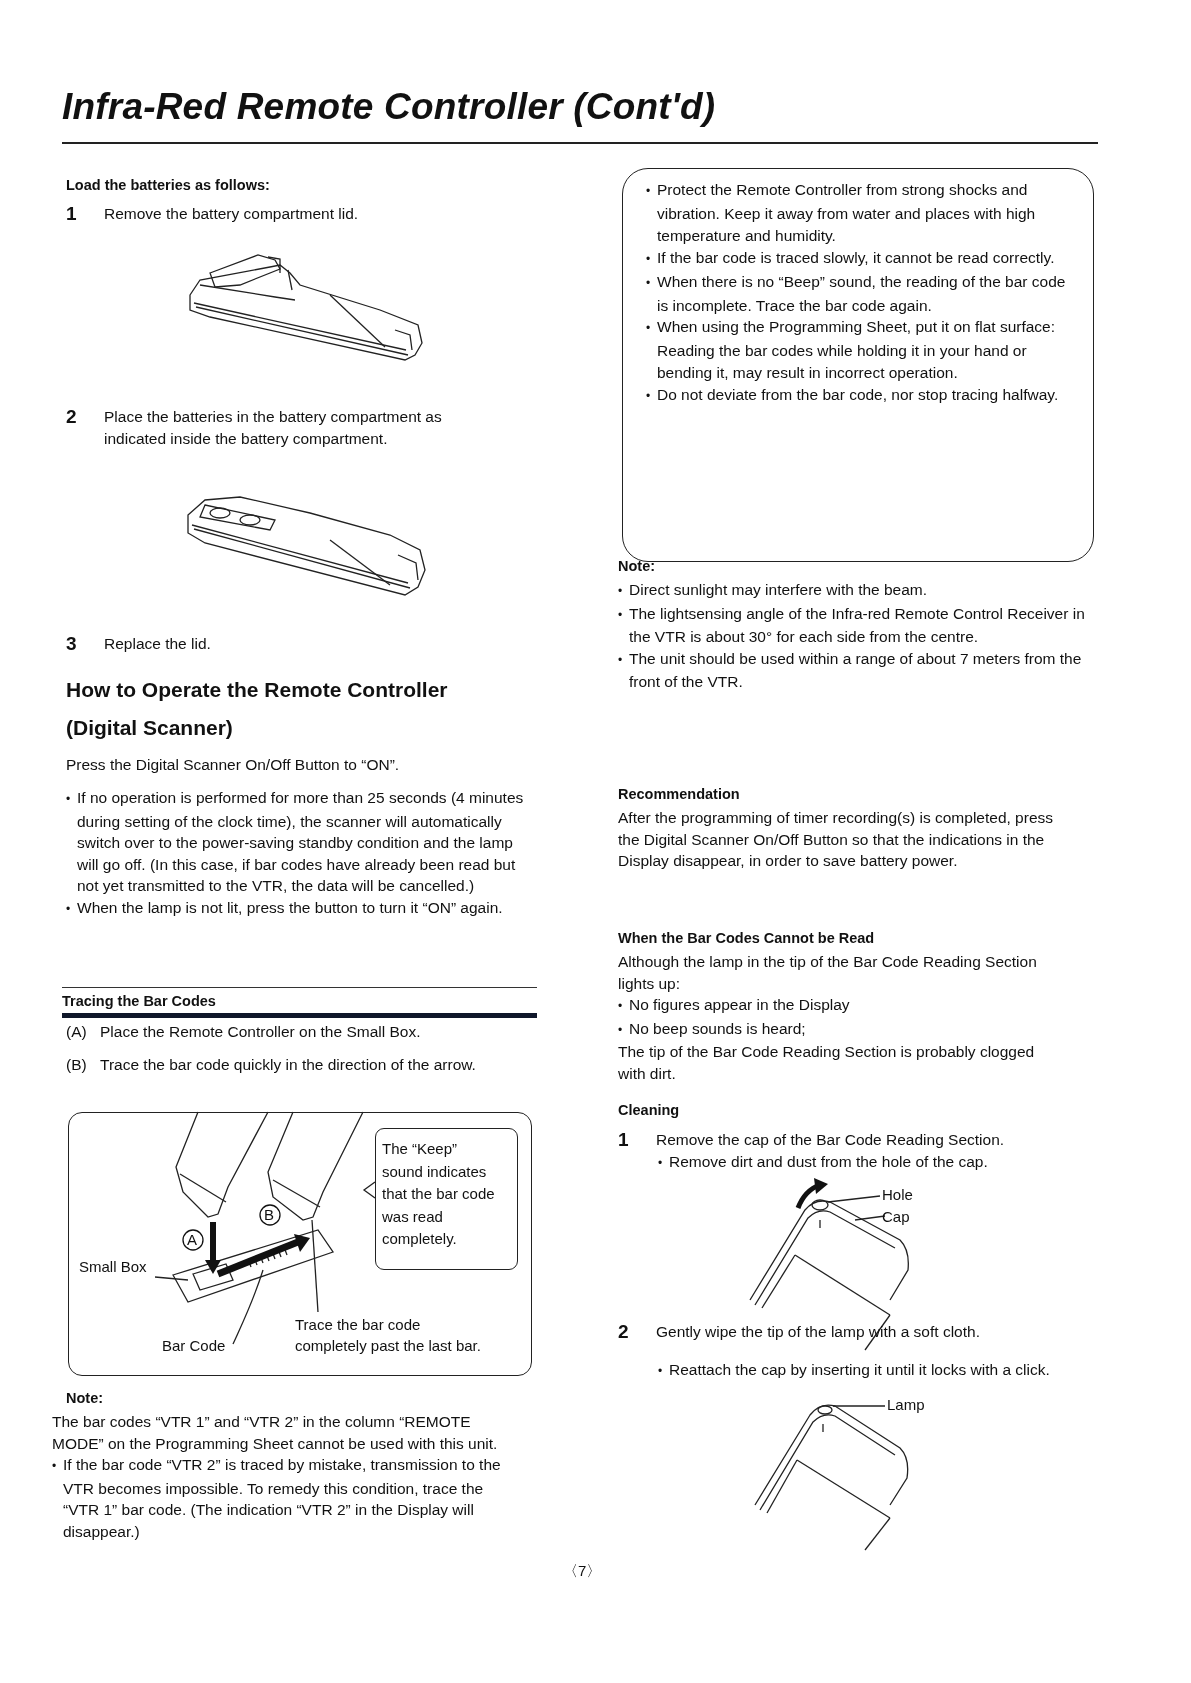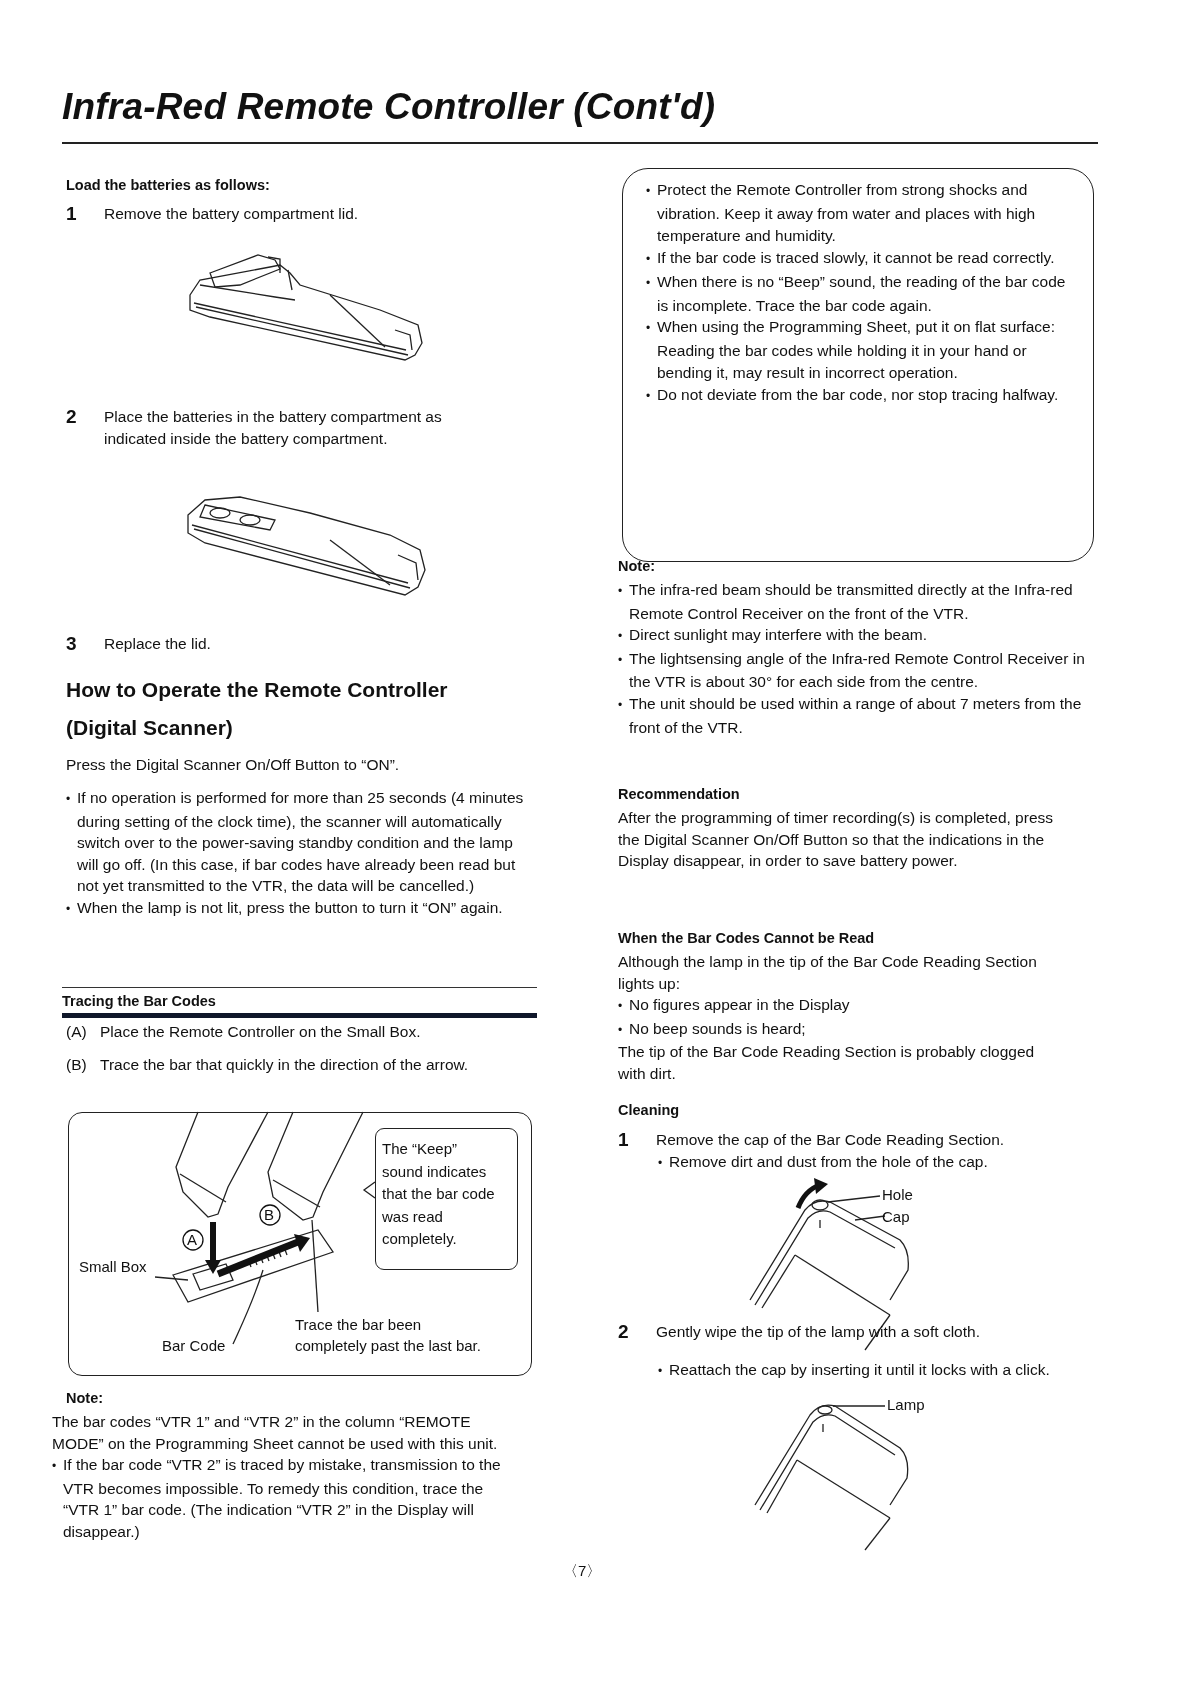--- a/index.html
+++ b/index.html
@@ -95,21 +95,21 @@
 
 <div class="tracing-head">Tracing the Bar Codes</div>
 
 <div class="col" style="left:66px; top:1021px; width:480px;">
   <div style="position:relative; padding-left:34px; margin-bottom:11px;">
     <span style="position:absolute; left:0;">(A)</span>
     <span>Place the Remote Controller on the Small Box.</span>
   </div>
   <div style="position:relative; padding-left:34px; width:420px;">
     <span style="position:absolute; left:0;">(B)</span>
-    <span>Trace the bar that quickly in the direction of the arrow.</span>
+    <span>Trace the bar code quickly in the direction of the arrow.</span>
   </div>
 </div>
 
 <div class="fig-box"></div>
 <svg style="left:68px; top:1112px;" width="462" height="262" viewBox="0 0 462 262">
   <g class="line-drawing">
 
     <path d="M130 0 L108 55 L115 80 L140 105 L150 102 L160 75 L200 0"></path>
     <path d="M112 62 L158 90"></path>
 
@@ -136,21 +136,21 @@
   <path d="M150 162 L230 130" stroke="#111" stroke-width="7" fill="none"></path>
   <path d="M226 122 L242 126 L232 140 Z" fill="#111"></path>
 
   <circle cx="125" cy="128" r="10" fill="none" stroke="#111" stroke-width="1.3"></circle>
   <circle cx="202" cy="103" r="10" fill="none" stroke="#111" stroke-width="1.3"></circle>
 </svg>
 <div class="fig-label" style="left:187px; top:1230px; font-size:15px;">A</div>
 <div class="fig-label" style="left:264px; top:1205px; font-size:15px;">B</div>
 <div class="fig-label" style="left:79px; top:1257px;">Small Box</div>
 <div class="fig-label" style="left:162px; top:1336px;">Bar Code</div>
-<div class="fig-label" style="left:295px; top:1315px;">Trace the bar been</div>
+<div class="fig-label" style="left:295px; top:1315px;">Trace the bar code</div>
 <div class="fig-label" style="left:295px; top:1336px;">completely past the last bar.</div>
 
 <div class="beep-box"></div>
 <div class="beep-text">
   <div>The “Keep”</div>
   <div>sound indicates</div>
   <div>that the bar code</div>
   <div>was read</div>
   <div>completely.</div>
 </div>
@@ -167,21 +167,20 @@
 <div class="caution-text">
   <div class="bullet">Protect the Remote Controller from strong shocks and vibration. Keep it away from water and places with high temperature and humidity.</div>
   <div class="bullet">If the bar code is traced slowly, it cannot be read correctly.</div>
   <div class="bullet">When there is no “Beep” sound, the reading of the bar code is incomplete. Trace the bar code again.</div>
   <div class="bullet">When using the Programming Sheet, put it on flat surface: Reading the bar codes while holding it in your hand or bending it, may result in incorrect operation.</div>
   <div class="bullet">Do not deviate from the bar code, nor stop tracing halfway.</div>
 </div>
 
 <div class="abs sub" style="left:618px; top:558px;">Note:</div>
 <div class="col" style="left:618px; top:579px; width:476px; line-height:21.6px;">
-  <div class="bullet">The infra-red beam should be transmitted directly at the Infra-red Remote Control Receiver on the front of the VTR.</div>
   <div class="bullet">Direct sunlight may interfere with the beam.</div>
   <div class="bullet">The lightsensing angle of the Infra-red Remote Control Receiver in the VTR is about 30° for each side from the centre.</div>
   <div class="bullet">The unit should be used within a range of about 7 meters from the front of the VTR.</div>
 </div>
 
 <div class="abs sub" style="left:618px; top:786px;">Recommendation</div>
 <div class="col" style="left:618px; top:807px; width:460px;">After the programming of timer recording(s) is completed, press the Digital Scanner On/Off Button so that the indications in the Display disappear, in order to save battery power.</div>
 
 <div class="abs sub" style="left:618px; top:930px;">When the Bar Codes Cannot be Read</div>
 <div class="col" style="left:618px; top:951px; width:420px;">

